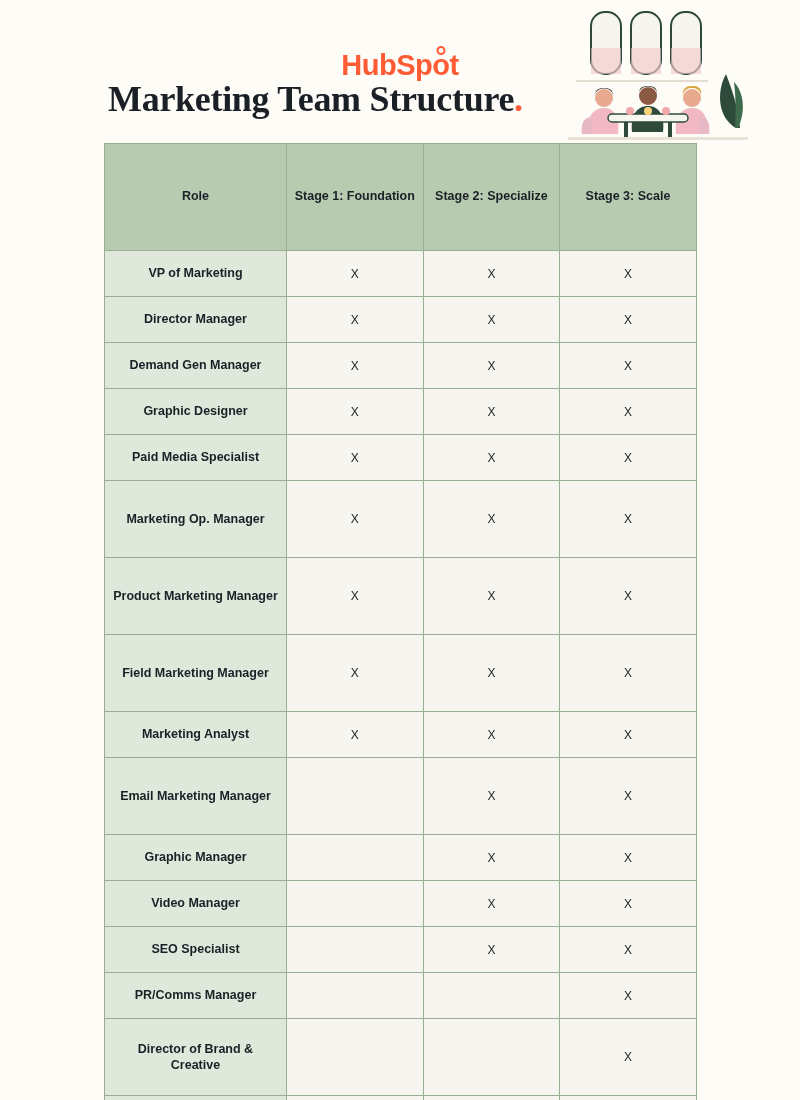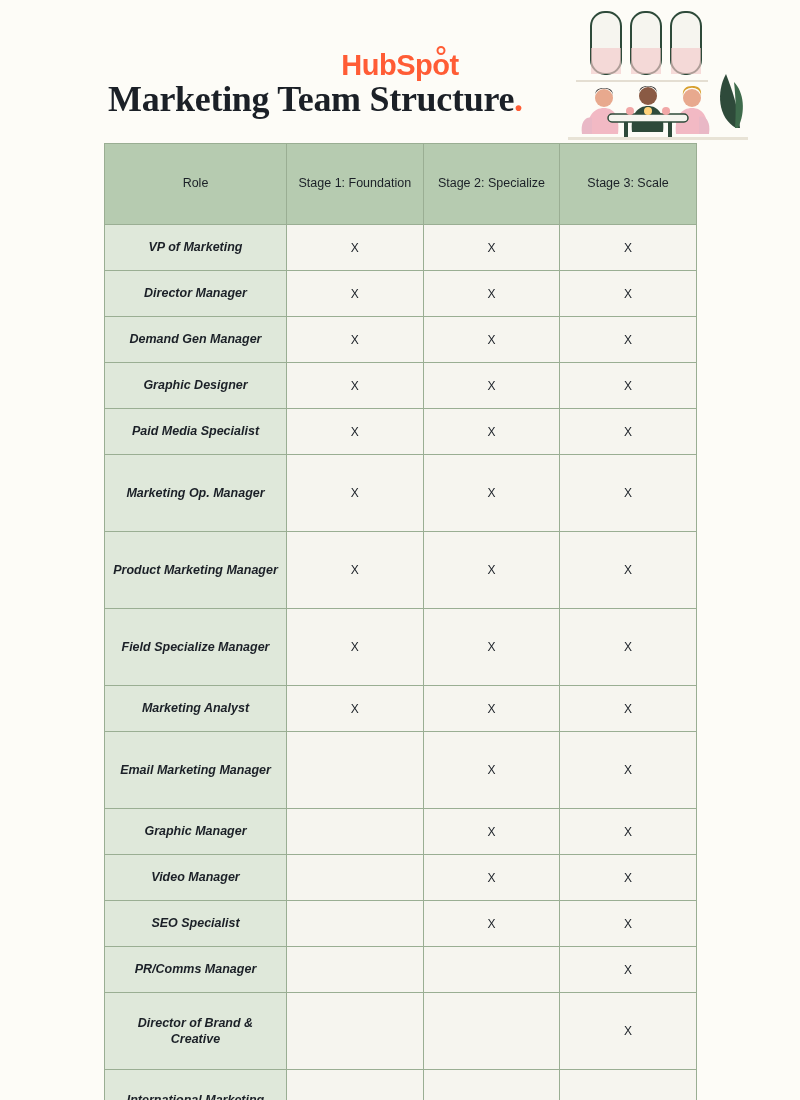--- a/index.html
+++ b/index.html
@@ -94,36 +94,35 @@
   table.structure th,
   table.structure td {
     border: 1px solid #9aae93;
     text-align: center;
     vertical-align: middle;
   }
   table.structure thead th {
     background: #b6cbb0;
     color: #1b2027;
     font-size: 12.5px;
-    font-weight: normal;
+    font-weight: bold;
     height: 64px;
     line-height: 1.25;
-    padding: 8px 6px;
+    padding: 21px 6px;
   }
   col.c-role   { width: 182px; }
   col.c-stage  { width: 136.6px; }
 
   table.structure tbody td.role {
     background: #dfe8da;
     color: #1b2027;
     font-size: 12.5px;
     font-weight: bold;
     line-height: 1.3;
     padding: 8px 8px;
-    font-style: italic;
   }
   table.structure tbody td.mark {
     background: #f6f5ef;
     color: #1b2027;
     font-size: 12px;
     height: 43px;
   }
   table.structure tbody tr.tall td.mark,
   table.structure tbody tr.tall td.role {
     height: 60px;
@@ -244,21 +243,21 @@
           <td class="mark">X</td>
           <td class="mark">X</td>
         </tr>
         <tr class="tall">
           <td class="role">Product Marketing Manager</td>
           <td class="mark">X</td>
           <td class="mark">X</td>
           <td class="mark">X</td>
         </tr>
         <tr class="tall">
-          <td class="role">Field Specialize Manager</td>
+          <td class="role">Field Marketing Manager</td>
           <td class="mark">X</td>
           <td class="mark">X</td>
           <td class="mark">X</td>
         </tr>
         <tr>
           <td class="role">Marketing Analyst</td>
           <td class="mark">X</td>
           <td class="mark">X</td>
           <td class="mark">X</td>
         </tr>

